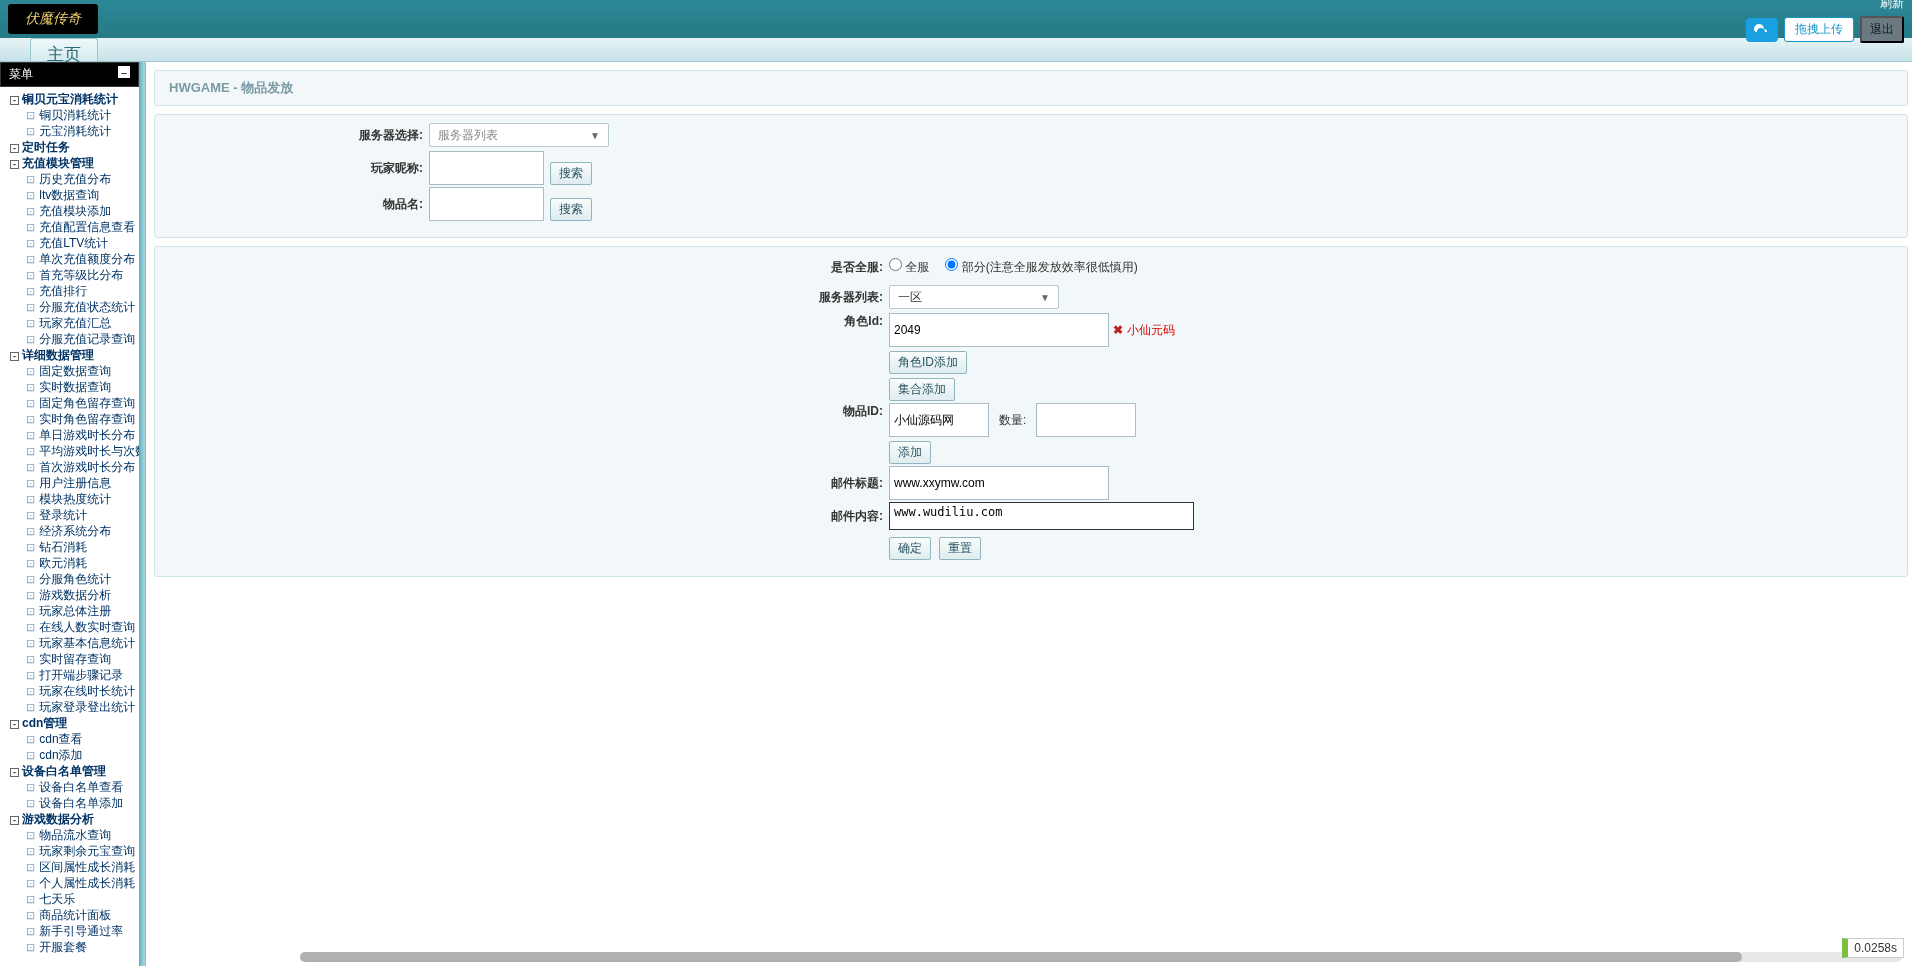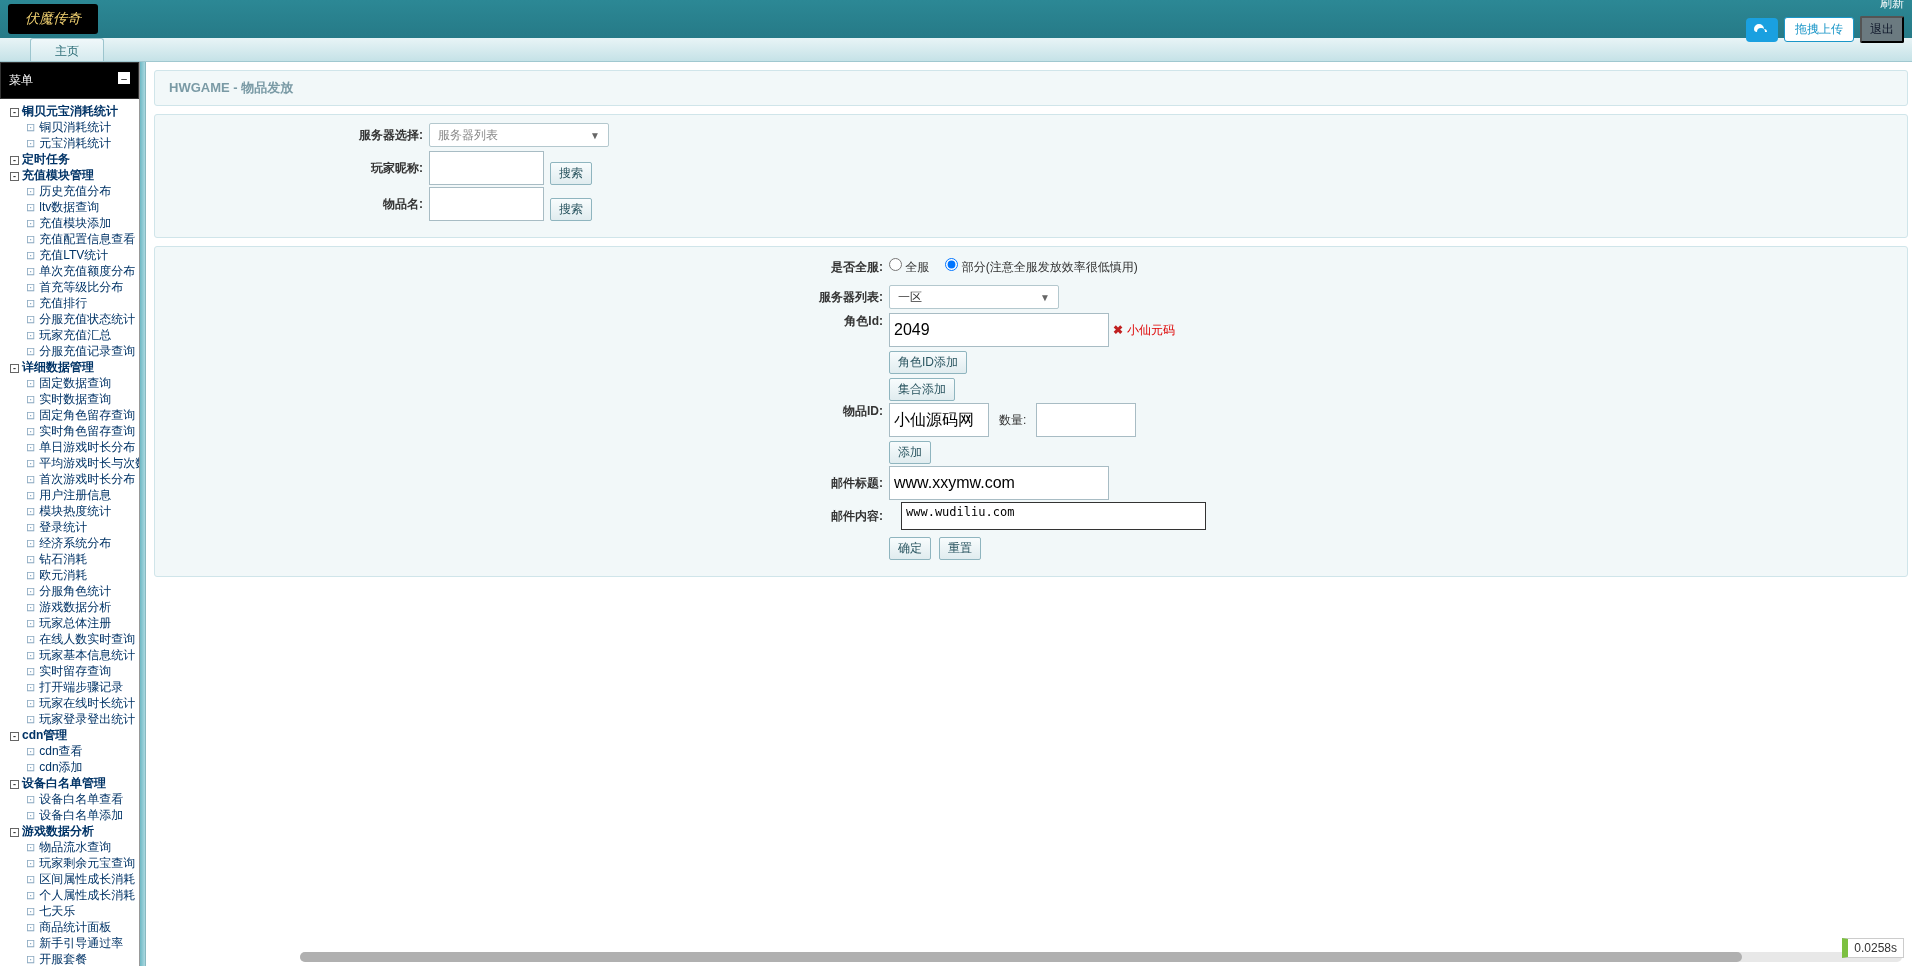--- a/index.html
+++ b/index.html
@@ -47,43 +47,43 @@
   font-size: 12px;
 }
 .tab-strip {
   height: 24px;
   background: linear-gradient(to bottom, #e8f4f6, #c5e2e7);
   border-bottom: 1px solid #a0c8d0;
   display: flex;
   padding-left: 30px;
 }
 .tab {
-  padding: 4px 24px;
+  padding: 4px 16px;
   background: linear-gradient(to bottom, #f0f8fa, #d5eaee);
   border: 1px solid #9cc5ce;
   border-bottom: none;
   border-radius: 3px 3px 0 0;
-  font-size: 12px;
+  font-size: 17px;
   color: #2a6b75;
 }
 .main-area {
   display: flex;
   height: calc(100vh - 62px);
 }
 .sidebar {
   width: 140px;
   background: #fff;
   border-right: 1px solid #999;
   display: flex;
   flex-direction: column;
 }
 .menu-header {
   background: #000;
   color: #fff;
-  padding: 9px 8px;
+  padding: 3px 8px;
   font-size: 12px;
   display: flex;
   justify-content: space-between;
   border: 1px solid #333;
 }
 .menu-min { background: #fff; color: #000; width: 12px; height: 12px;
   display: flex; align-items: center; justify-content: center; font-size: 10px; }
 .tree {
   flex: 1;
   overflow-y: auto;
@@ -151,29 +151,29 @@
 .select-box {
   width: 180px; height: 24px; border: 1px solid #b4c8ce;
   background: #fff; border-radius: 2px; display: flex;
   align-items: center; justify-content: space-between;
   padding: 0 8px; color: #888;
 }
 .select-box.small { width: 170px; color: #333; }
 .caret { color: #666; font-size: 10px; }
 input[type=text] {
   height: 20px; border: 1px solid #a8bcc4; padding: 16px 4px;
-  font-size: 16px; background: #fff;
+  font-size: 12px; background: #fff;
 }
 .txt-short { width: 115px; }
 .txt-med { width: 100px; }
 .txt-role { width: 220px; }
 .txt-mail { width: 220px; }
 textarea {
   width: 305px; height: 28px; border: 1px solid #333;
-  font-size: 12px; padding: 2px 4px; resize: none; margin-left: 12px;
+  font-size: 12px; padding: 2px 4px; resize: none;
 }
 .btn {
   background: linear-gradient(to bottom, #f8fcfd, #e0ecef);
   border: 1px solid #8fb5bf;
   padding: 2px 8px;
   font-size: 12px;
   color: #2a5560;
   border-radius: 2px;
   cursor: pointer;
 }

